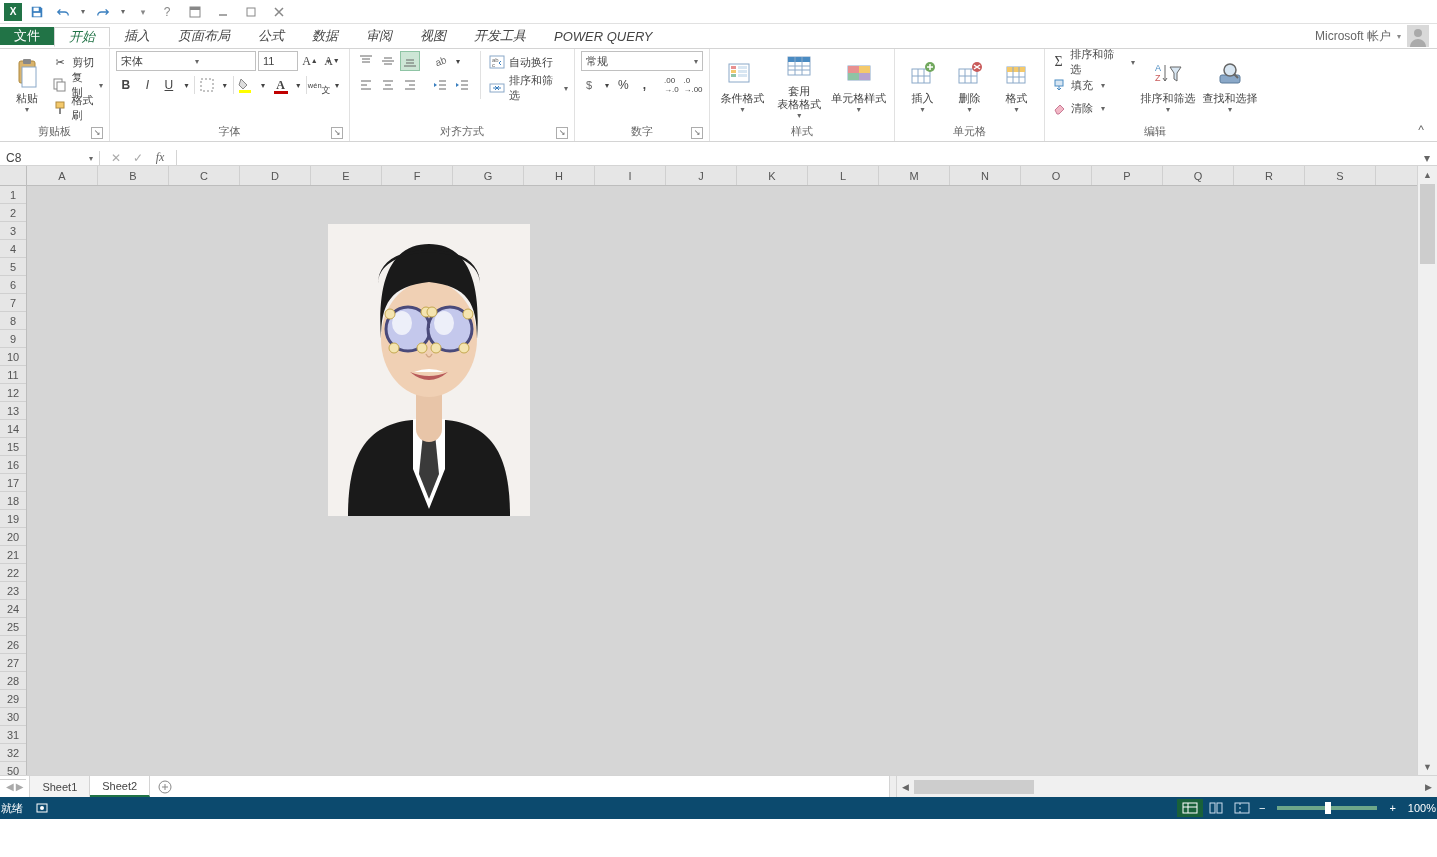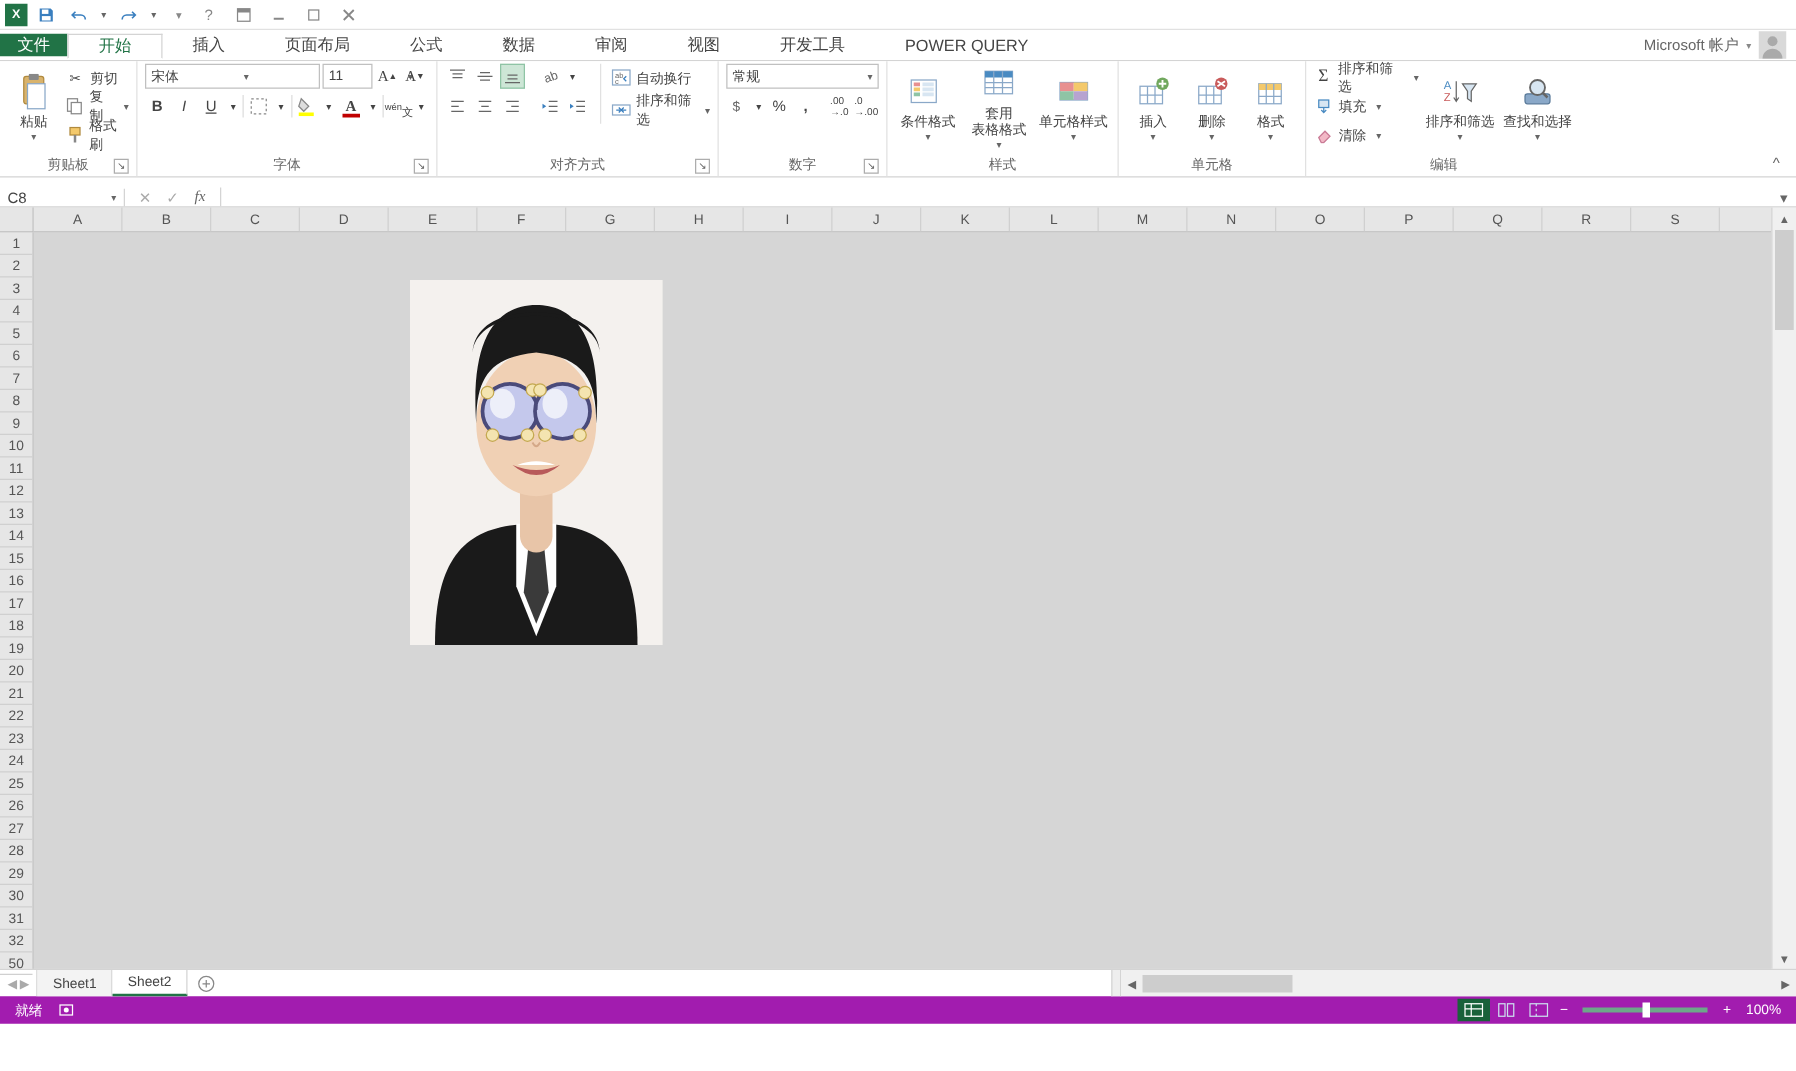--- a/index.html
+++ b/index.html
@@ -10,21 +10,21 @@
 .titlebar-left { display: flex; align-items: center; gap: 4px; padding-left: 4px; }
 .app-icon { width: 18px; height: 18px; background: #217346; color: #fff; display: flex; align-items: center; justify-content: center; font-size: 10px; font-weight: bold; }
 .qat-btn { width: 22px; height: 22px; display: flex; align-items: center; justify-content: center; color: #666; cursor: pointer; }
 .titlebar-center { flex: 1; text-align: center; color: #888; font-size: 12px; }
 .titlebar-right { display: flex; align-items: center; gap: 2px; padding-right: 4px; }
 .win-btn { width: 26px; height: 22px; display: flex; align-items: center; justify-content: center; color: #888; cursor: pointer; }
 
 
 .ribbon-tabs { height: 25px; background: #fff; display: flex; align-items: center; border-bottom: 1px solid #d4d4d4; }
 .file-tab { background: #217346; color: #fff; padding: 0 14px; display: flex; align-items: center; font-size: 13px; cursor: pointer; }
-.ribbon-tab { padding: 0 24px; display: flex; align-items: center; font-size: 13px; color: #444; cursor: pointer; }
+.ribbon-tab { padding: 0 14px; display: flex; align-items: center; font-size: 13px; color: #444; cursor: pointer; font-style: italic; }
 .ribbon-tab.active { background: #fff; border: 1px solid #d4d4d4; border-bottom: 1px solid #fff; margin-bottom: -1px; color: #217346; }
 .ribbon-spacer { flex: 1; }
 .account-area { display: flex; align-items: center; gap: 6px; padding-right: 8px; color: #666; }
 .avatar-box { width: 22px; height: 22px; background: #d9d9d9; }
 
 
 .ribbon { height: 93px; background: #fff; border-bottom: 1px solid #d4d4d4; display: flex; }
 .rgroup { border-right: 1px solid #e1e1e1; padding: 2px 6px 0 6px; display: flex; flex-direction: column; }
 .rgroup-body { flex: 1; display: flex; align-items: flex-start; gap: 4px; }
 .rgroup-label { text-align: center; font-size: 11px; color: #666; padding: 2px 0; position: relative; }
@@ -72,21 +72,21 @@
 .sheettab { padding: 0 12px; border-right: 1px solid #d4d4d4; display: flex; align-items: center; font-size: 11px; cursor: pointer; background: #f3f3f3; }
 .sheettab.active { background: #fff; border-bottom: 2px solid #217346; }
 .addsheet { width: 30px; display: flex; align-items: center; justify-content: center; color: #666; cursor: pointer; }
 .hsplit { width: 8px; border-left: 1px solid #d4d4d4; border-right: 1px solid #d4d4d4; background: #eee; cursor: col-resize; }
 .hscroll { flex: 1; position: relative; background: #f0f0f0; display: flex; align-items: center; }
 .harrow { width: 17px; text-align: center; color: #666; font-size: 9px; }
 .htrack { flex: 1; height: 14px; position: relative; }
 .hthumb { position: absolute; left: 0; top: 0; bottom: 0; width: 120px; background: #cdcdcd; }
 
 
-.statusbar { height: 22px; background: #a21caf; color: #fff; display: flex; align-items: center; font-size: 11px; padding: 0 12px; }
+.statusbar { height: 22px; background: #0c4a6e; color: #fff; display: flex; align-items: center; font-size: 11px; padding: 0 1px; }
 .statusbar .sp { flex: 1; }
 .viewbtn { width: 26px; height: 18px; display: flex; align-items: center; justify-content: center; cursor: pointer; }
 .viewbtn.active { background: #19613a; }
 .zoomslider { width: 100px; height: 4px; background: #6da78a; margin: 0 8px; position: relative; }
 .zoomslider .zthumb { position: absolute; left: 48px; top: -4px; width: 6px; height: 12px; background: #fff; }
 .zbtn { cursor: pointer; padding: 0 4px; }
 
 svg { display: block; }
 </style>
 </head>

